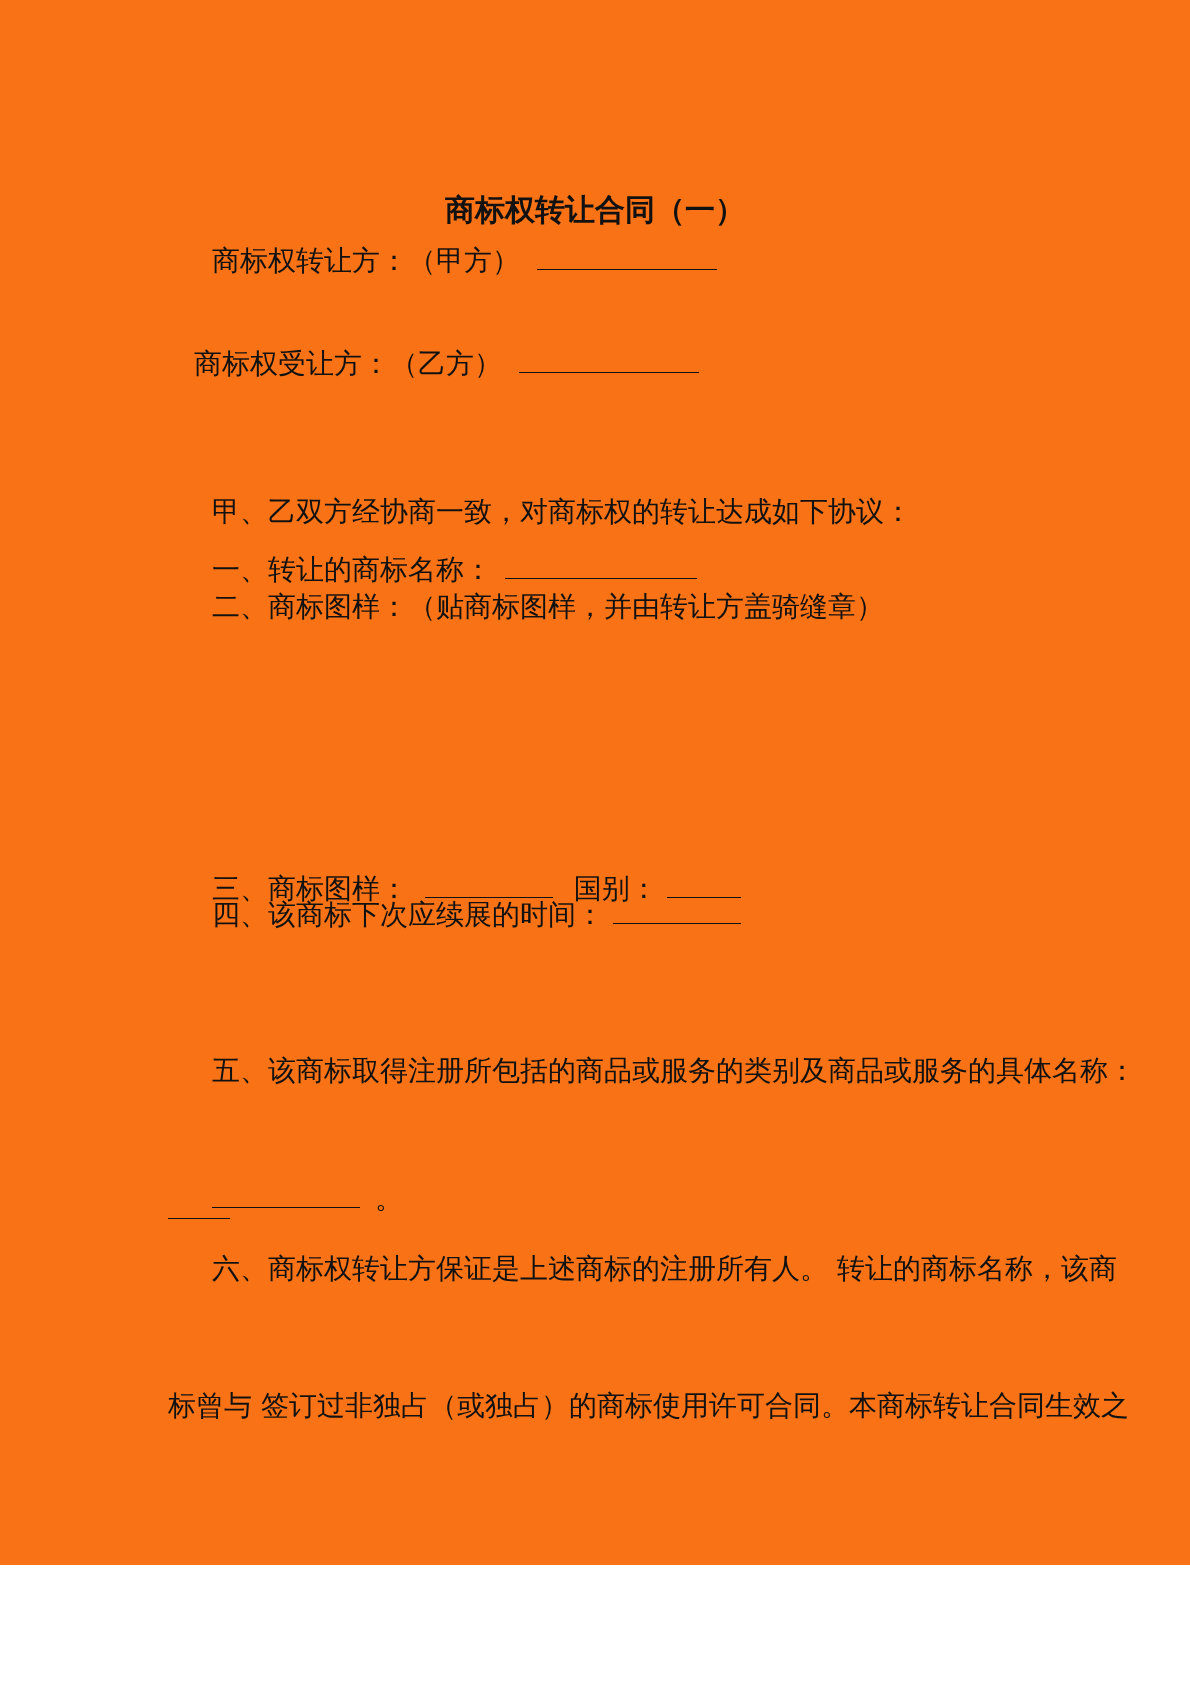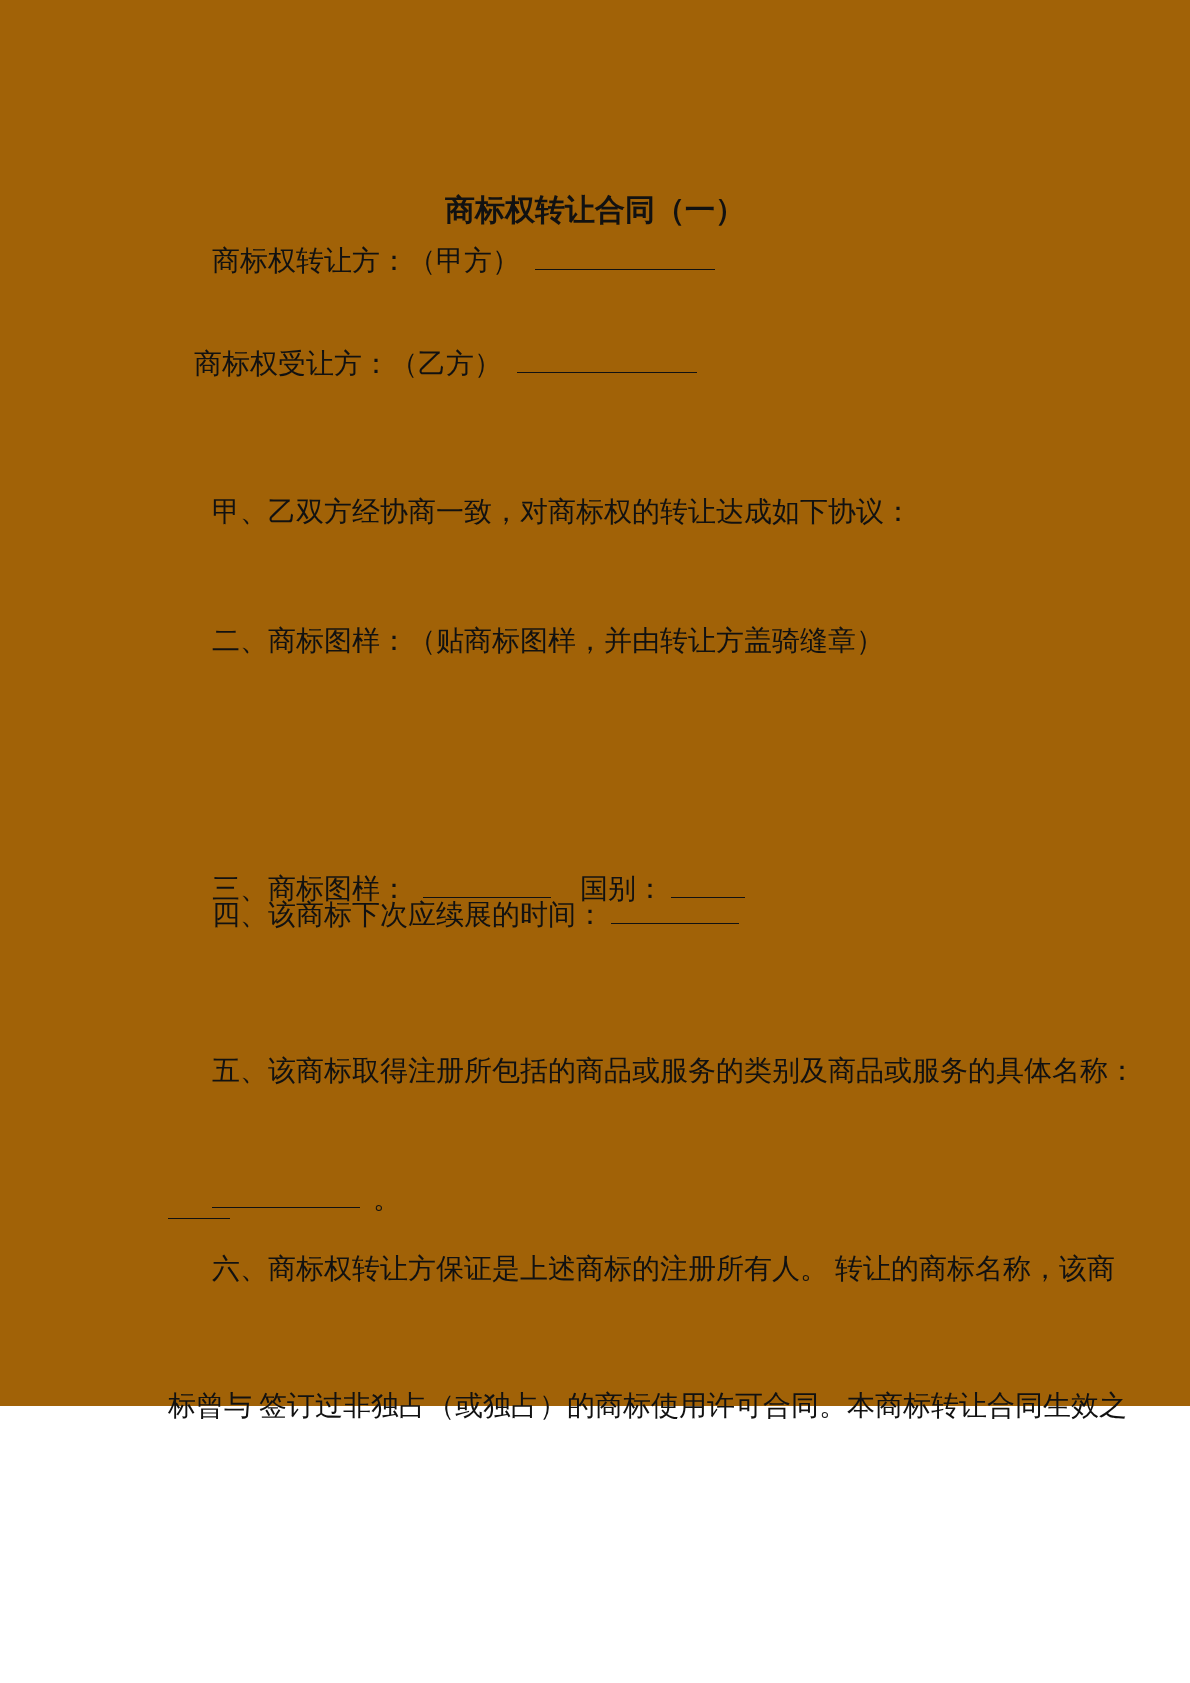--- a/index.html
+++ b/index.html
@@ -1,18 +1,18 @@
 <!DOCTYPE html>
 <html><head>
   <meta charset="utf-8">
   <style>
     html, body { margin: 0; padding: 0; background: #ffffff; }
     body { width: 1190px; height: 1683px; position: relative; overflow: hidden;
            font-family: "DejaVu Sans", "Liberation Sans", sans-serif; color: #111111; }
-    .page { position: absolute; left: 0; top: 0; width: 1190px; height: 1406px; background: #a16207; font-family: Liberation Serif, serif; }
+    .page { position: absolute; left: 0; top: 0; width: 1190px; height: 1565px; background: #f97316; }
     .title { position: absolute; left: 0; width: 1190px; top: 190px; text-align: center;
              font-size: 30px; font-weight: bold; letter-spacing: 0px; }
     .line { position: absolute; font-size: 28px; line-height: 30px; white-space: nowrap; }
     .blank { display: inline-block; border-bottom: 1.6px solid #111; height: 22px; vertical-align: baseline; }
     .rule { position: absolute; border-bottom: 1.6px solid #111; height: 0; }
   </style>
 </head>
 <body>
 
 <div class="page">
@@ -24,27 +24,31 @@
     <span class="blank" style="width:180px; margin-left:8px;"></span>
   </div>
 
   <div class="line" style="left:194px; top:349px;">
     <span>商标权受让方：（乙方）</span>
     <span class="blank" style="width:180px; margin-left:8px;"></span>
   </div>
 
   <div class="line" style="left:212px; top:451px;margin-top:46px;">甲、乙双方经协商一致，对商标权的转让达成如下协议：</div>
 
+  <div class="line" style="left:212px; top:555px;">
+    <span>一、转让的商标名称：</span>
+    <span class="blank" style="width:192px; margin-left:4px;"></span>
+  </div>
 
-  <div class="line" style="left:212px; top:626px;">二、商标图样：（贴商标图样，并由转让方盖骑缝章）</div>
+  <div class="line" style="left:212px; top:592px;">二、商标图样：（贴商标图样，并由转让方盖骑缝章）</div>
 
   <div class="line" style="left:212px; top:874px;">
     <span>三、商标图样：</span>
     <span class="blank" style="width:128px; margin-left:8px;"></span>
-    <span style="margin-left:22px;">国别：</span>
+    <span style="margin-left:12px;">国别：</span>
     <span class="blank" style="width:74px;"></span>
   </div>
 
   <div class="line" style="left:212px; top:900px;">
     <span>四、该商标下次应续展的时间：</span>
     <span class="blank" style="width:128px;"></span>
   </div>
 
   <div class="line" style="left:212px; top:1020px;margin-top:36px;">五、该商标取得注册所包括的商品或服务的类别及商品或服务的具体名称：</div>
 

